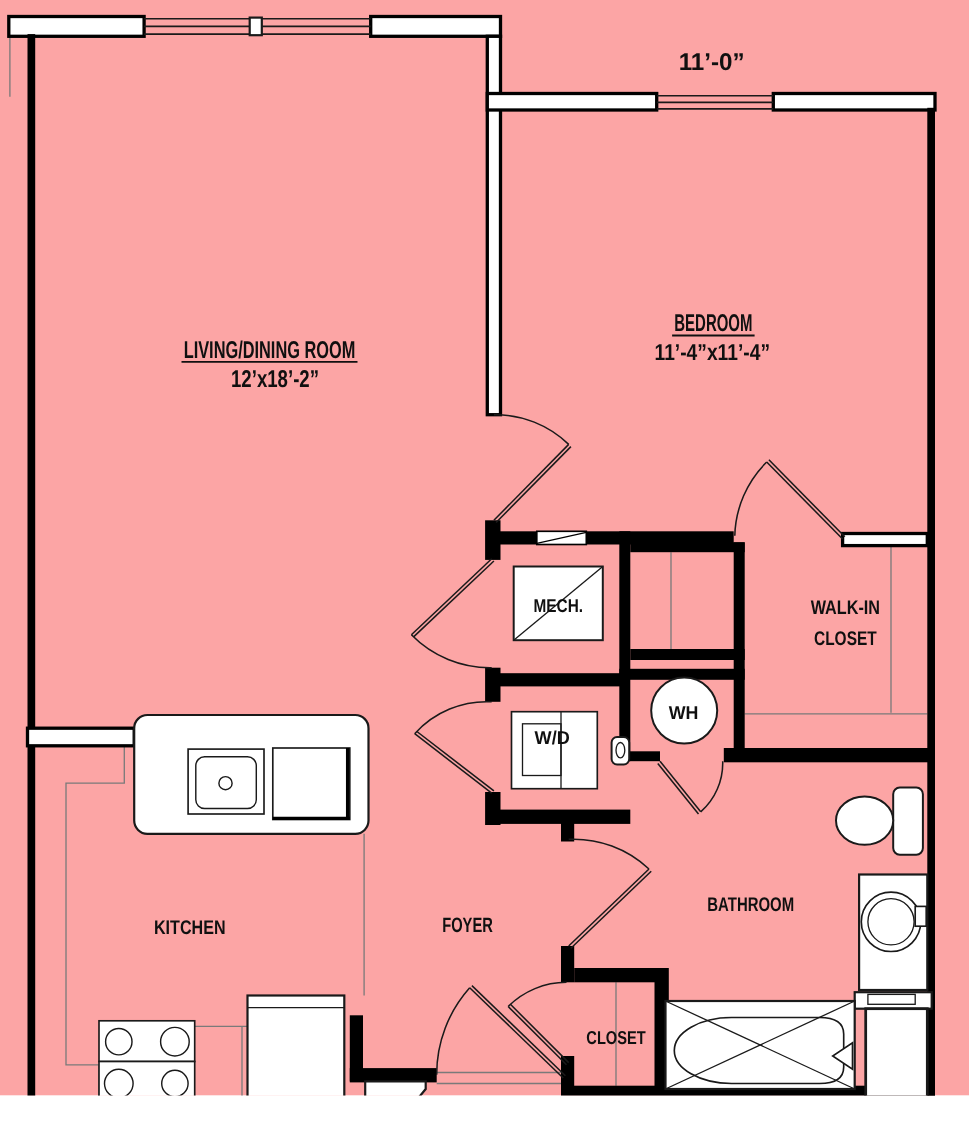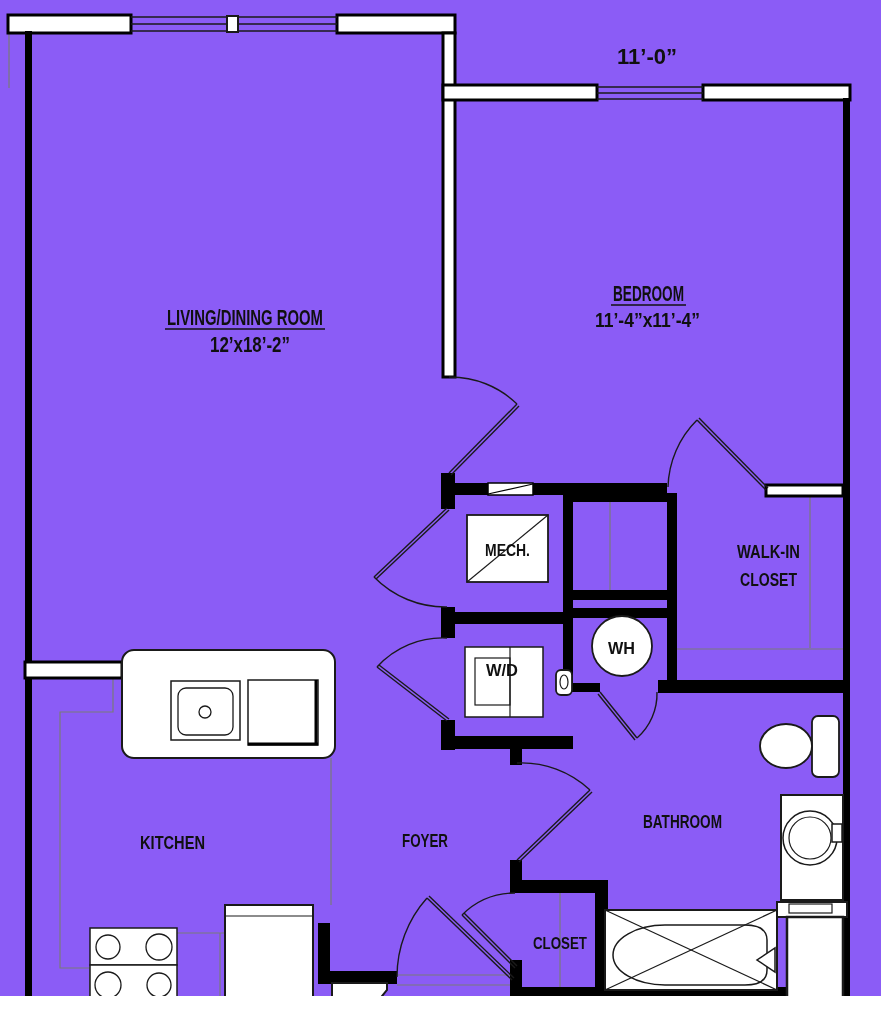--- a/index.html
+++ b/index.html
@@ -1,16 +1,16 @@
 <!DOCTYPE html>
 <html><head>
 <meta charset="utf-8">
 <style>
   html,body{margin:0;padding:0;background:#ffffff;}
-  .stage{width:881px;height:996px;position:relative;background:#8b5cf6;margin:0 auto;}
+  .stage{width:881px;height:996px;position:relative;background:#fca5a5;margin:0 auto;}
   svg{display:block;}
   .lbl{font-family:"Liberation Sans",sans-serif;font-weight:bold;fill:#101010;}
   .wall{fill:#000000;stroke:none;}
   .hwall{fill:#ffffff;stroke:#000000;stroke-width:3;}
   .thin{stroke:#7a7a7a;stroke-width:1.2;fill:none;}
   .fix{fill:#ffffff;stroke:#1a1a1a;}
   .door{stroke:#1a1a1a;stroke-width:1.4;fill:none;}
 </style>
 </head>
 <body>

